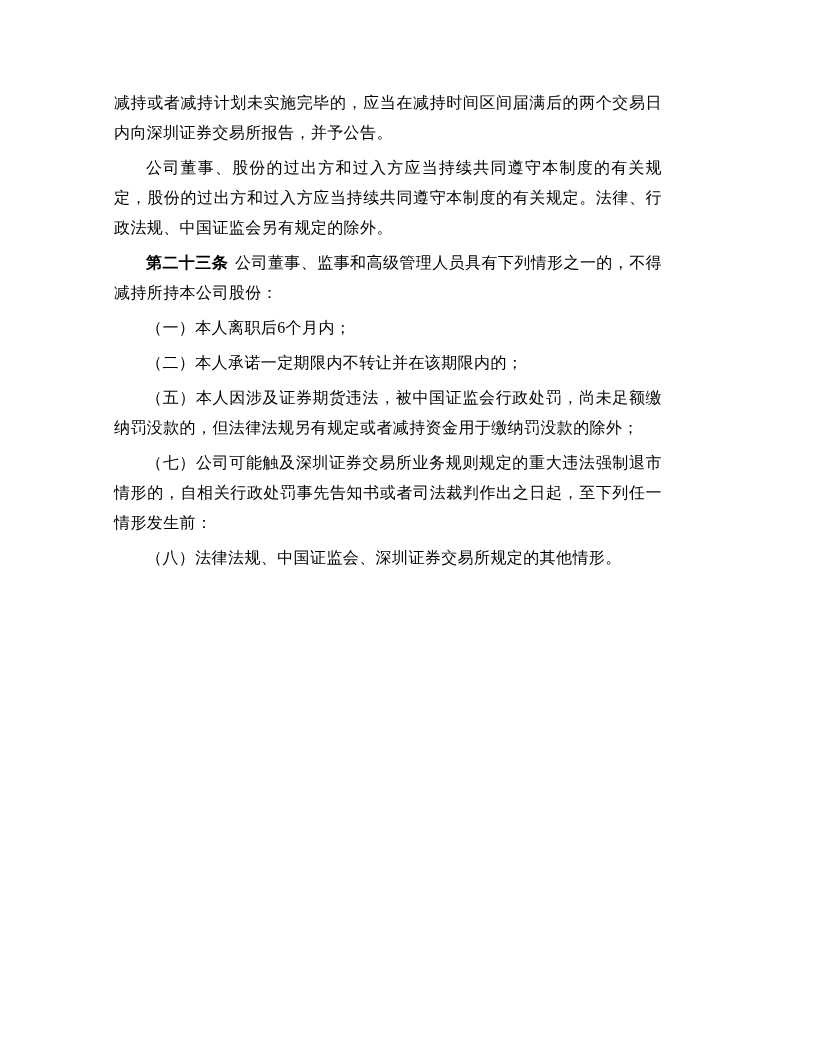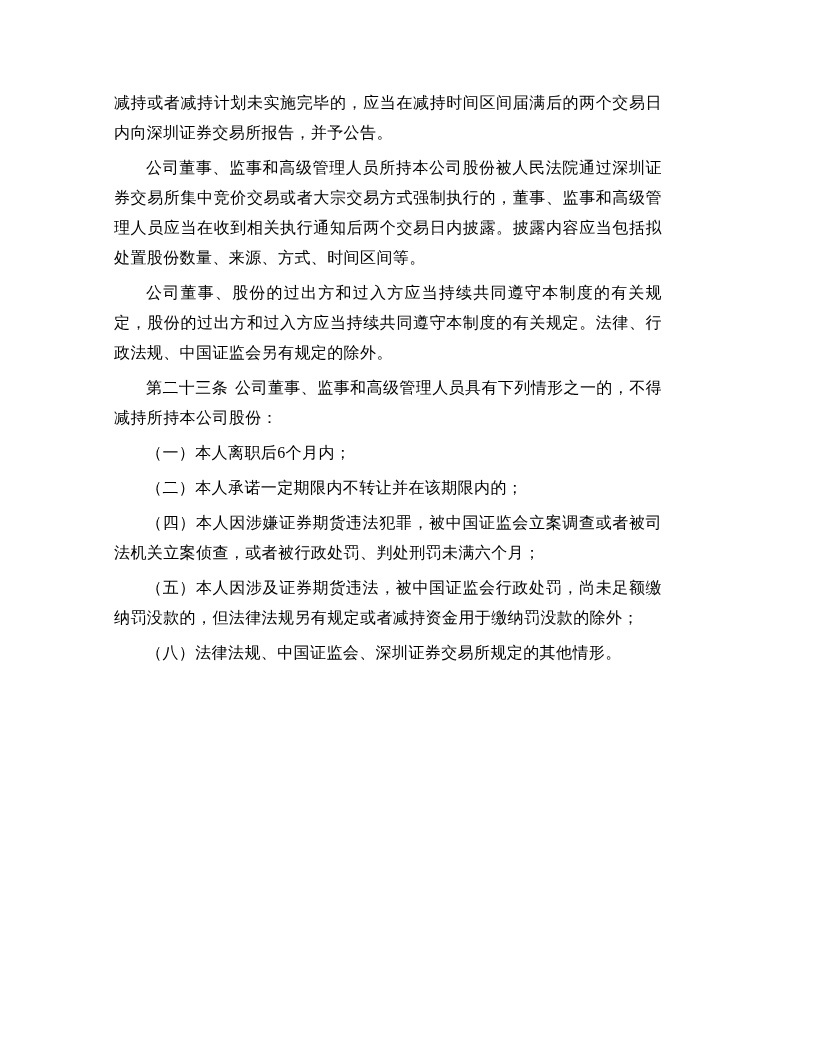--- a/index.html
+++ b/index.html
@@ -24,38 +24,37 @@
     line-height: 30px;
     text-align: justify;
     text-indent: 2em;
     margin-bottom: 5px;
     letter-spacing: 0.4px;
   }
   .para.no-indent {
     text-indent: 0;
   }
   .article-label {
-    font-weight: normal;
+    font-weight: bold;
     margin-right: 7px;
   }
 </style>
 </head>
 <body>
 
 <div class="page">
 
   <p class="para no-indent">减持或者减持计划未实施完毕的，应当在减持时间区间届满后的两个交易日内向深圳证券交易所报告，并予公告。</p>
 
-  <p class="para">公司董事、监事和高级管理人员所持本公司股份被人民法院通过深圳证券交易所集中竞价交易或者大宗交易方式强制执行的，董事、监事和高级管理人员应当在收到相关执行通知后两个交易日内披露。披露内容应当包括拟处置股份数量、来源、方式、时间区间等。</p>
 
   <p class="para">公司董事、股份的过出方和过入方应当持续共同遵守本制度的有关规定，股份的过出方和过入方应当持续共同遵守本制度的有关规定。法律、行政法规、中国证监会另有规定的除外。</p>
 
   <p class="para"><span class="article-label">第二十三条</span><span>公司董事、监事和高级管理人员具有下列情形之一的，不得减持所持本公司股份：</span></p>
 
   <p class="para">（一）本人离职后6个月内；</p>
   <p class="para">（二）本人承诺一定期限内不转让并在该期限内的；</p>
-  <p class="para">（四）本人因涉嫌证券期货违法犯罪，被中国证监会立案调查或者被司法机关立案侦查，或者被行政处罚、判处刑罚未满六个月；</p>
   <p class="para">（五）本人因涉及证券期货违法，被中国证监会行政处罚，尚未足额缴纳罚没款的，但法律法规另有规定或者减持资金用于缴纳罚没款的除外；</p>
+  <p class="para">（七）公司可能触及深圳证券交易所业务规则规定的重大违法强制退市情形的，自相关行政处罚事先告知书或者司法裁判作出之日起，至下列任一情形发生前：</p>
 
 
   <p class="para">（八）法律法规、中国证监会、深圳证券交易所规定的其他情形。</p>
 
 </div>
 
 </body></html>

